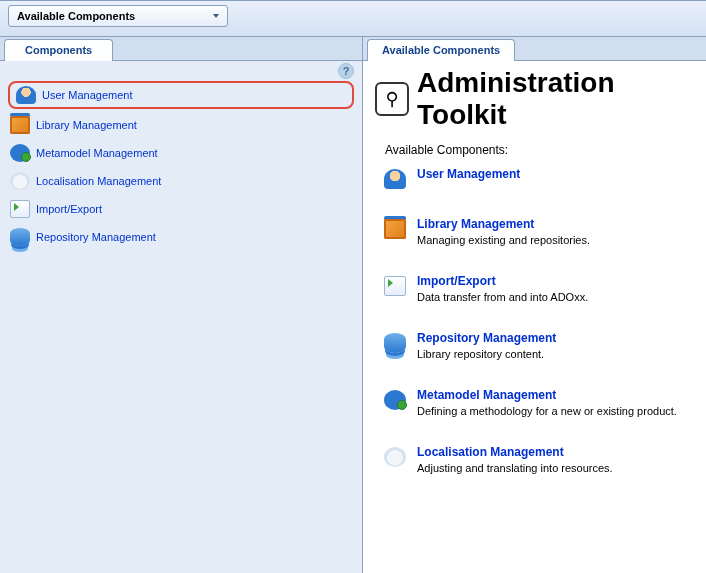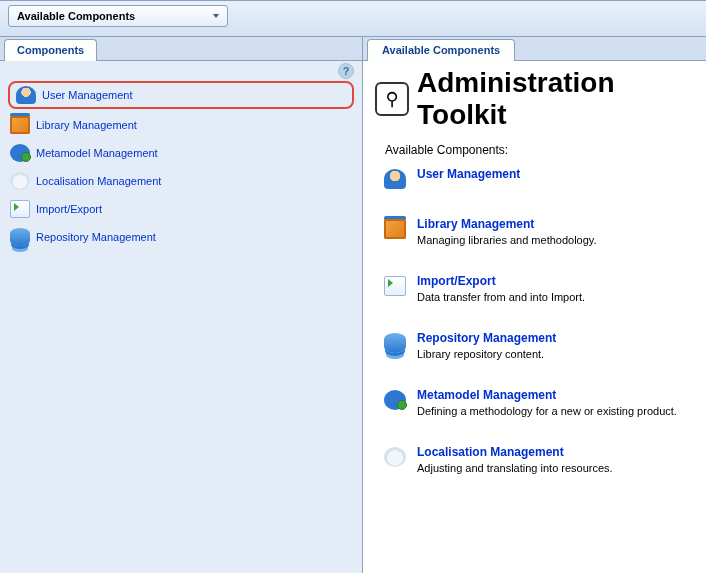--- a/index.html
+++ b/index.html
@@ -62,21 +62,21 @@
     border-bottom: 1px solid #8ba0bc;
     display: flex;
     align-items: flex-end;
     padding-left: 4px;
   }
   .tab {
     background: #fdfefe;
     border: 1px solid #8ba0bc;
     border-bottom: none;
     border-radius: 4px 4px 0 0;
-    padding: 4px 12px;
+    padding: 4px 20px;
     font-weight: bold;
     color: #15428b;
     font-size: 11px;
     height: 22px;
     margin-bottom: -1px;
   }
   .right .tabbar .tab {
     padding: 4px 14px;
   }
   .helpbar {
@@ -246,30 +246,30 @@
           <div>
             <div class="comp-title">User Management</div>
           </div>
         </div>
         <div class="comp">
           <div class="ic-wrap">
               <span class="ic ic-lib"></span>
             </div>
           <div>
             <div class="comp-title">Library Management</div>
-            <div class="comp-desc">Managing libraries and methodology.</div>
+            <div class="comp-desc">Managing existing and repositories.</div>
           </div>
         </div>
         <div class="comp">
           <div class="ic-wrap">
               <span class="ic ic-impexp"></span>
             </div>
           <div>
             <div class="comp-title">Import/Export</div>
-            <div class="comp-desc">Data transfer from and into Import.</div>
+            <div class="comp-desc">Data transfer from and into ADOxx.</div>
           </div>
         </div>
         <div class="comp">
           <div class="ic-wrap">
               <span class="ic ic-repo"></span>
             </div>
           <div>
             <div class="comp-title">Repository Management</div>
             <div class="comp-desc">Library repository content.</div>
           </div>

